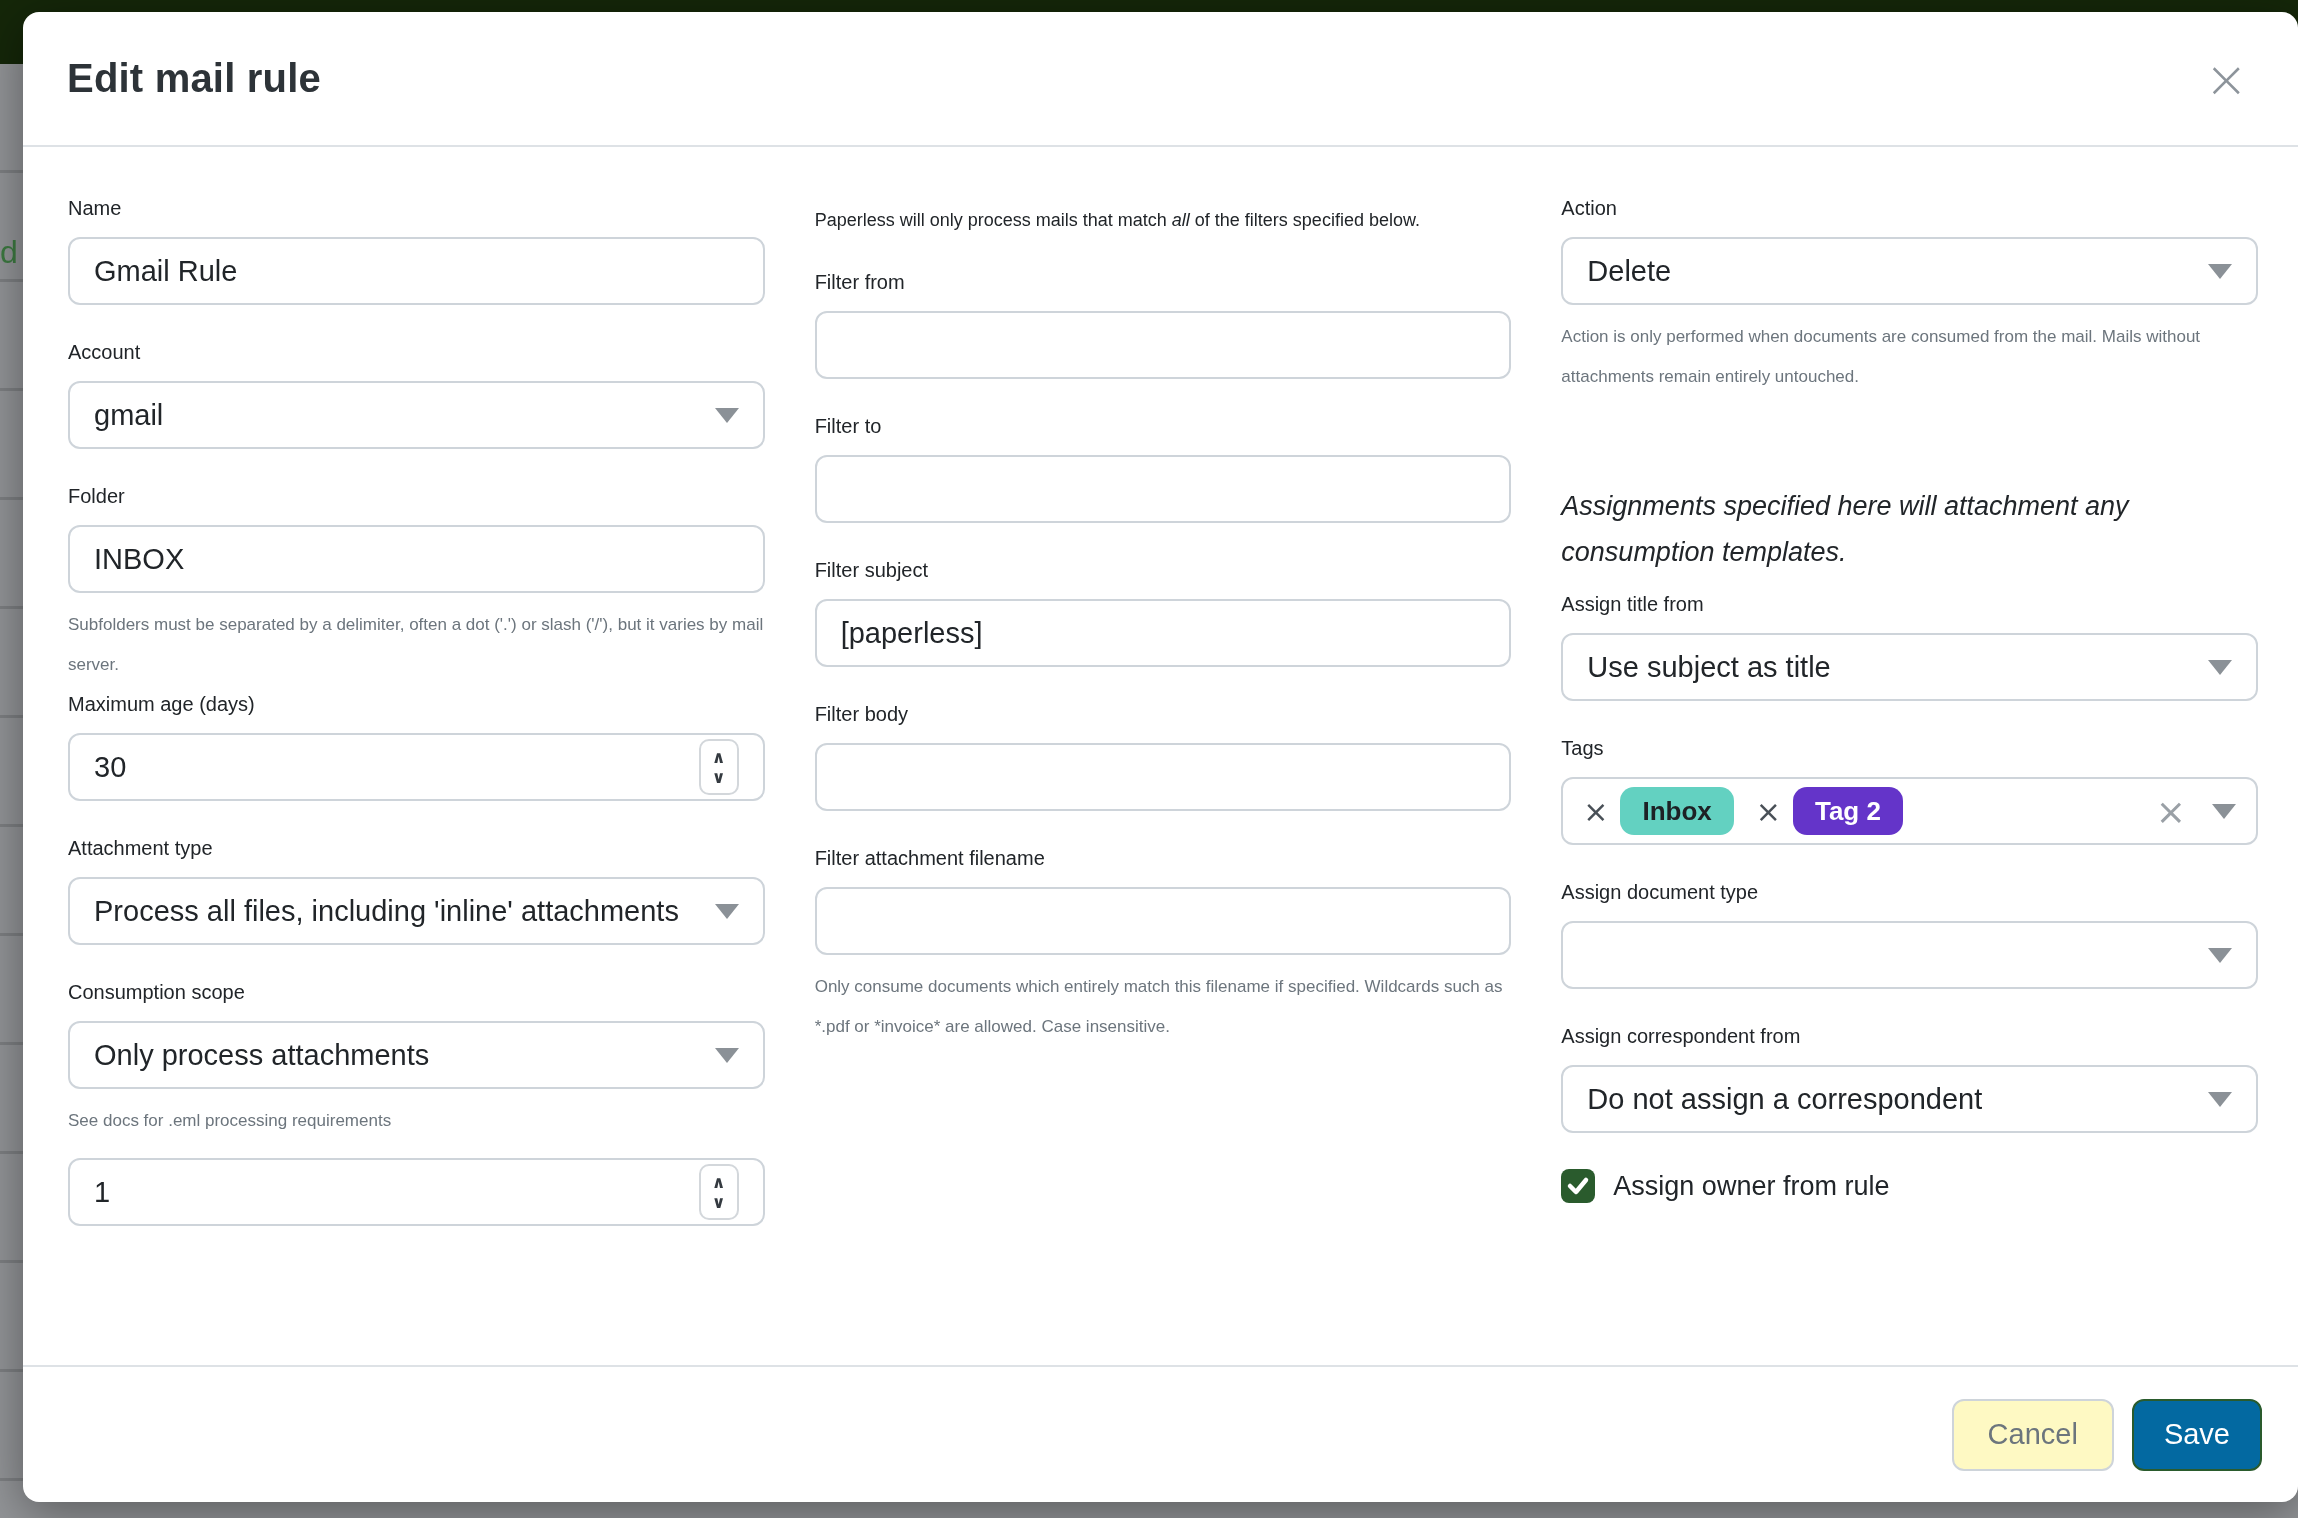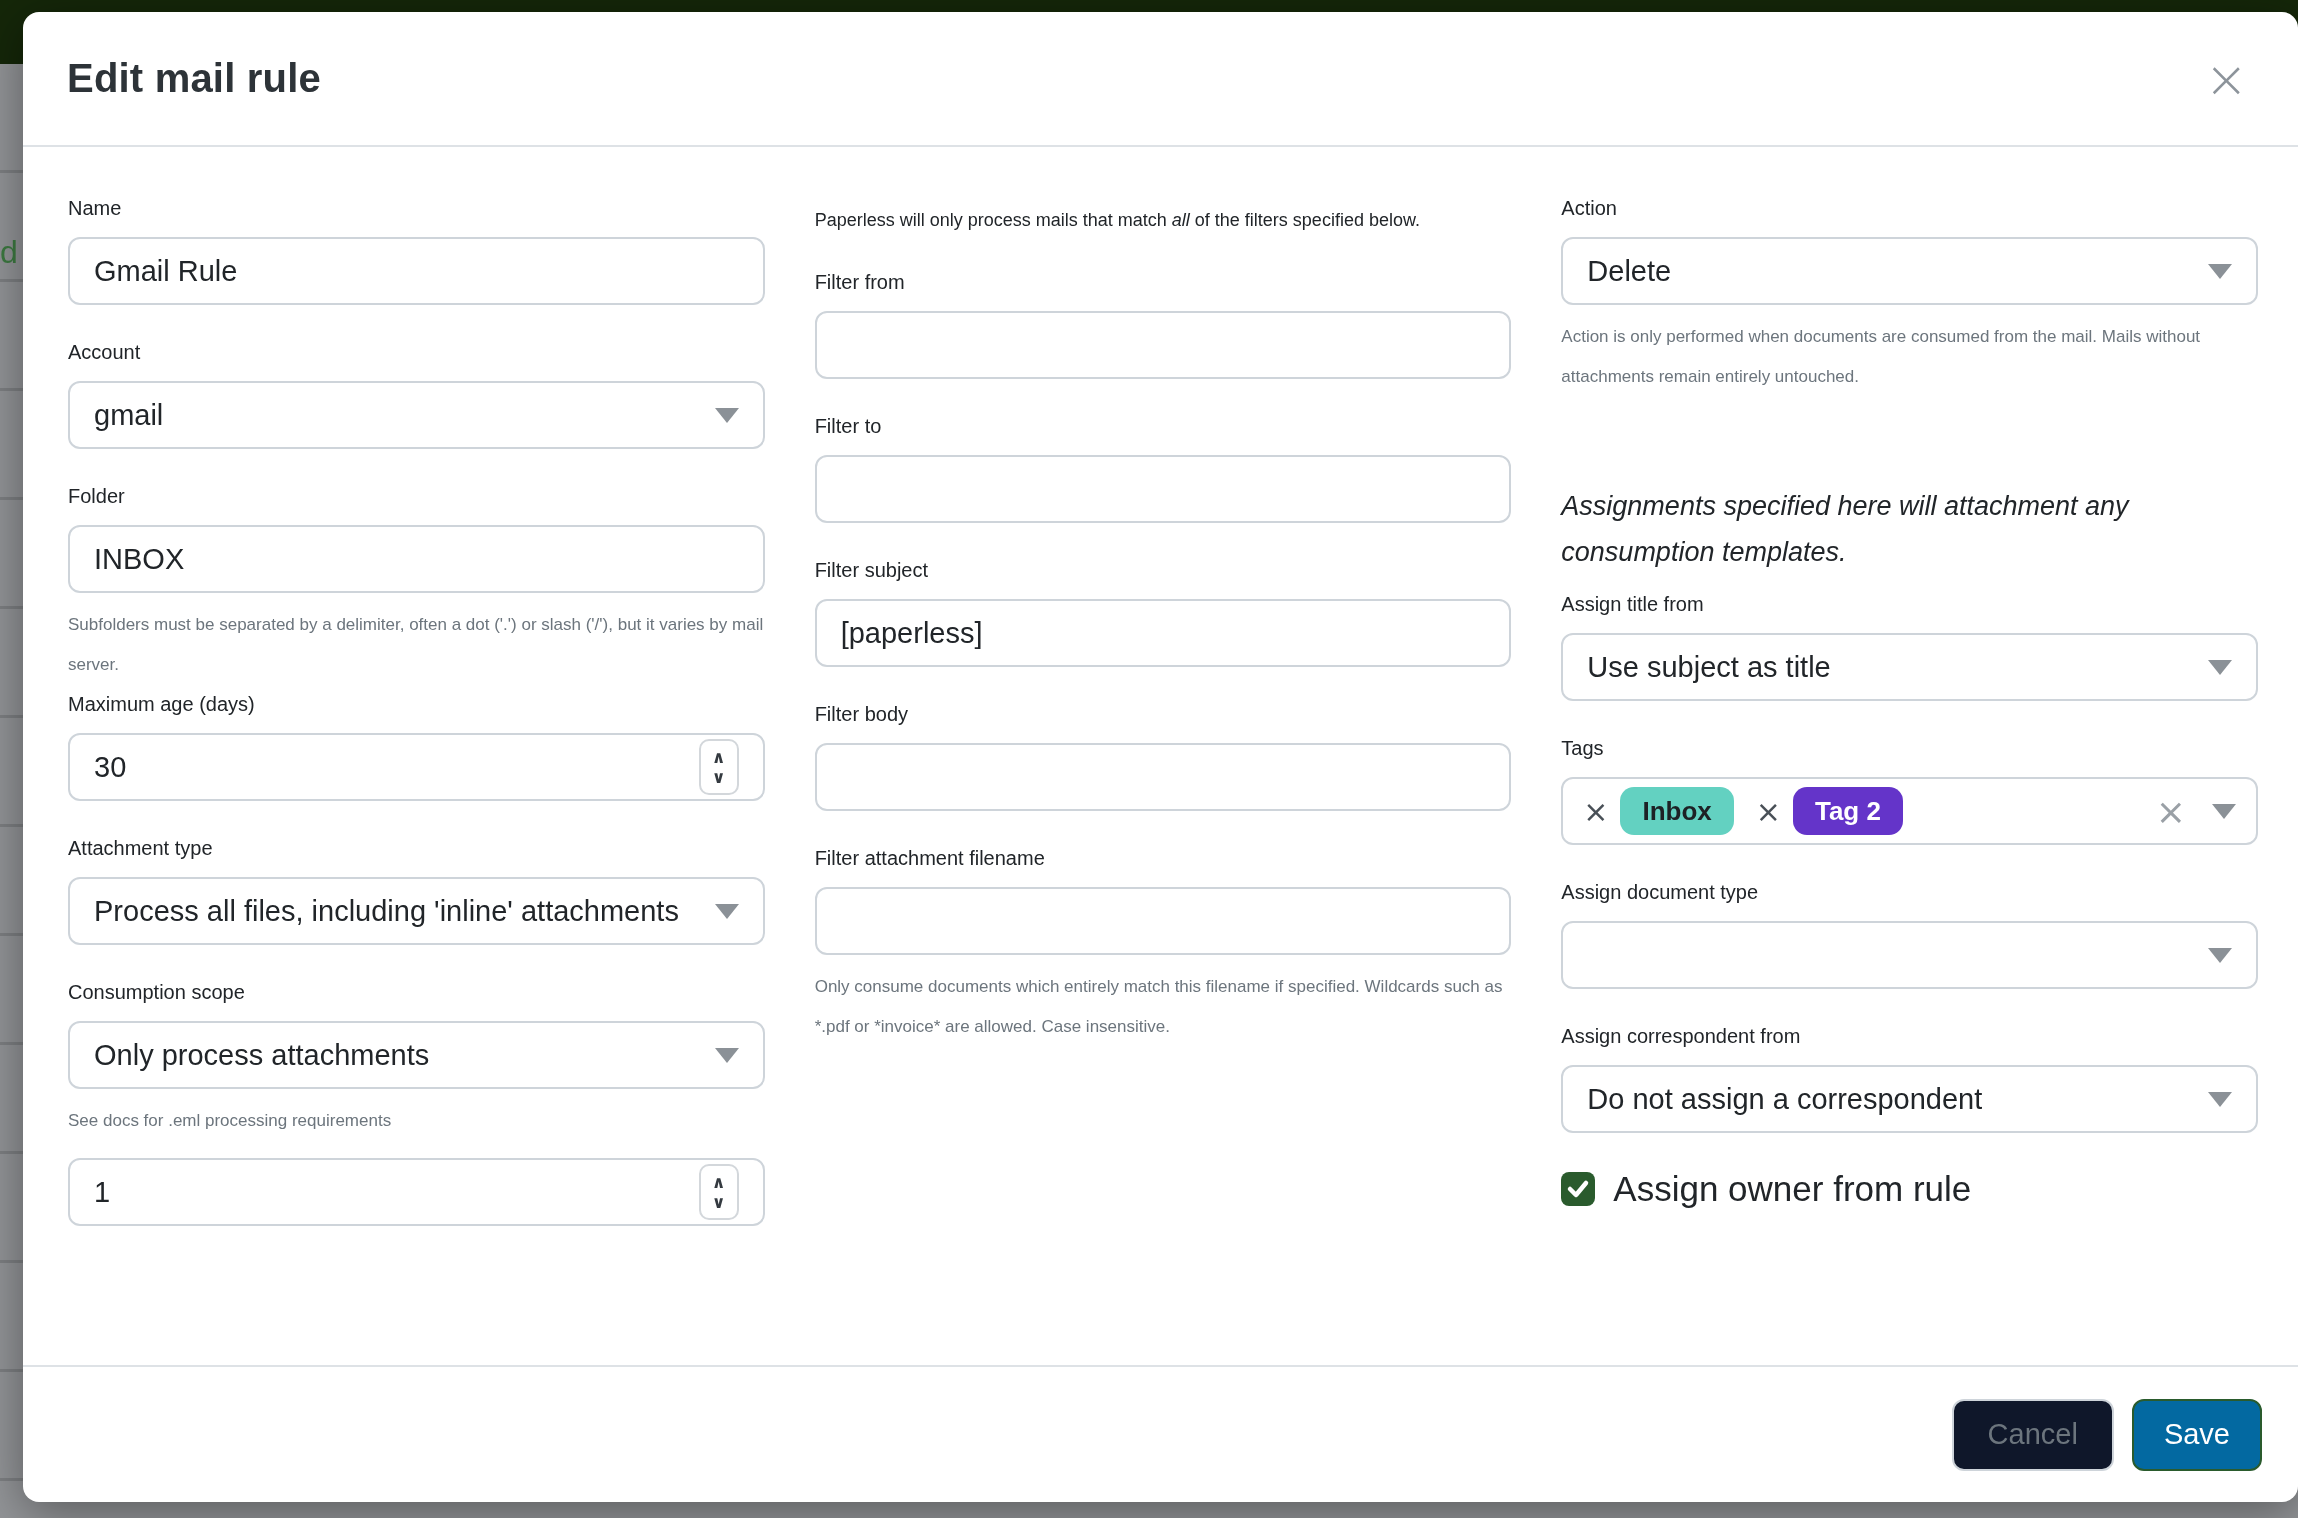--- a/index.html
+++ b/index.html
@@ -63,27 +63,27 @@
   .tags-right { margin-left: auto; display: flex; align-items: center; gap: 26px; }
   .clear-x { color: #9aa0a6; font-size: 36px; cursor: pointer;
     font-family: "DejaVu Sans", sans-serif; }
   .tags-right .caret { margin-left: 0; }
 
   
   .check-row { display: flex; align-items: center; margin-top: 26px; }
   .checkbox { width: 34px; height: 34px; border-radius: 8px; background: #2a5b2d;
     display: flex; align-items: center; justify-content: center; cursor: pointer;
     flex: 0 0 auto; }
-  .check-label { font-size: 35px; color: #212529; margin-left: 18px; }
+  .check-label { font-size: 27px; color: #212529; margin-left: 18px; }
 
   .modal-footer { flex: 0 0 137px; border-top: 2px solid #dee2e6; display: flex;
     align-items: center; justify-content: flex-end; gap: 18px; padding: 0 36px; }
   .btn { height: 72px; border-radius: 12px; font-size: 29px; cursor: pointer;
     font-family: "Liberation Sans", sans-serif; }
-  .btn-cancel { background: #0f172a; border: 2px solid #ced4da; color: #6c757d;
+  .btn-cancel { background: #fef9c3; border: 2px solid #ced4da; color: #6c757d;
     padding: 0 34px; }
   .btn-save { background: #0369a1; border: 2px solid #2a5b2d; color: #fff;
     padding: 0 30px; }
 </style>
 </head>
 <body>
 
 <div class="backdrop">
   <div class="rows"></div>
   <div class="appbar"></div>

